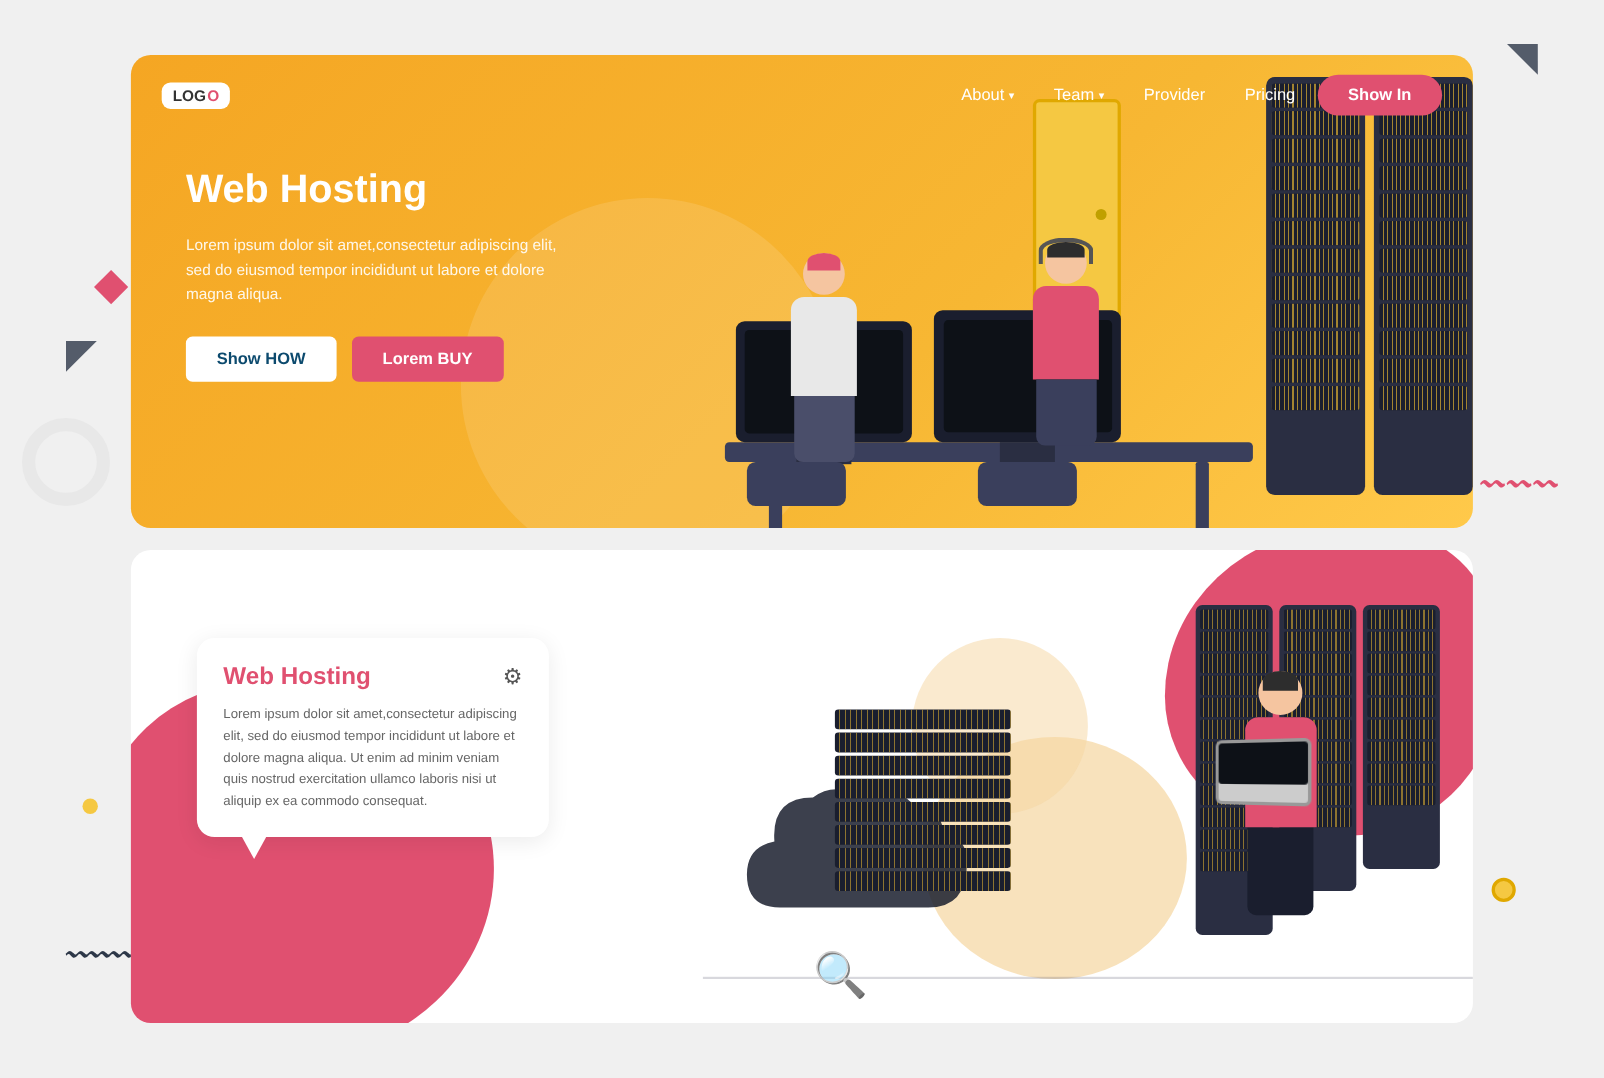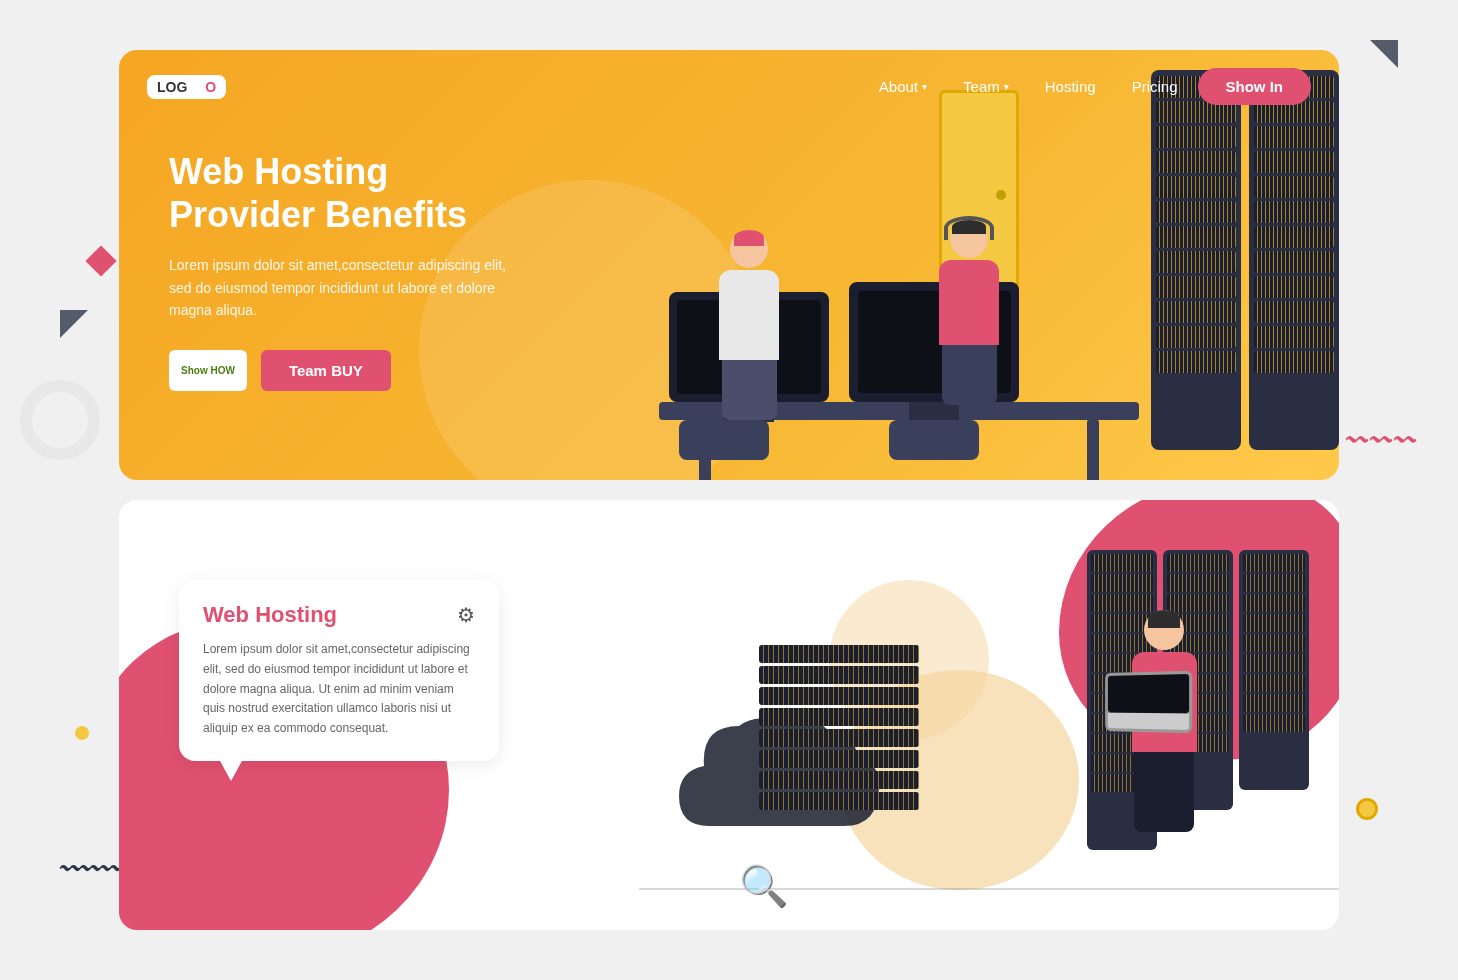--- a/index.html
+++ b/index.html
@@ -129,21 +129,21 @@
     }
     .logo-box {
       background: white;
       border-radius: 8px;
       padding: 4px 10px;
       font-size: 14px;
       font-weight: 700;
       color: #333;
       display: flex;
       align-items: center;
-      gap: 18px;
+      gap: 1px;
     }
     .logo-o {
       color: #e05070;
       font-weight: 900;
     }
     .nav-links {
       display: flex;
       align-items: center;
       gap: 36px;
       margin-left: auto;
@@ -193,25 +193,25 @@
       line-height: 1.6;
       margin-bottom: 28px;
       max-width: 340px;
     }
     .hero-buttons {
       display: flex;
       gap: 14px;
     }
     .btn-show {
       background: white;
-      color: #4d7c0f;
+      color: #0c4a6e;
       border: none;
       border-radius: 6px;
-      padding: 12px 12px;
-      font-size: 10px;
+      padding: 12px 28px;
+      font-size: 15px;
       font-weight: 600;
       cursor: pointer;
     }
     .btn-start {
       background: #e05070;
       color: white;
       border: none;
       border-radius: 6px;
       padding: 12px 28px;
       font-size: 15px;
@@ -760,35 +760,34 @@
         <span>LOG</span>
           <span class="logo-o">O</span>
       </div>
       <div class="nav-links">
         <span class="nav-link">
           About <span class="nav-chevron">▾</span>
         </span>
         <span class="nav-link">
           Team <span class="nav-chevron">▾</span>
         </span>
-        <span class="nav-link">Hosting</span>
+        <span class="nav-link">Provider</span>
         <span class="nav-link">Pricing</span>
       </div>
       <button class="btn-signin">Show In</button>
     </nav>
 
     <div class="hero-content">
       <h1 class="hero-title">
         <span>Web Hosting</span><br>
-        <span>Provider Benefits</span>
       </h1>
       <p class="hero-desc">Lorem ipsum dolor sit amet,consectetur adipiscing elit, sed do eiusmod tempor incididunt ut labore et dolore magna aliqua.</p>
       <div class="hero-buttons">
         <button class="btn-show">Show HOW</button>
-        <button class="btn-start">Team BUY</button>
+        <button class="btn-start">Lorem BUY</button>
       </div>
     </div>
 
     <div class="illustration-top">
 
       <div class="door">
         <div class="door-knob"></div>
       </div>
 
       <div class="desk-table"></div>

